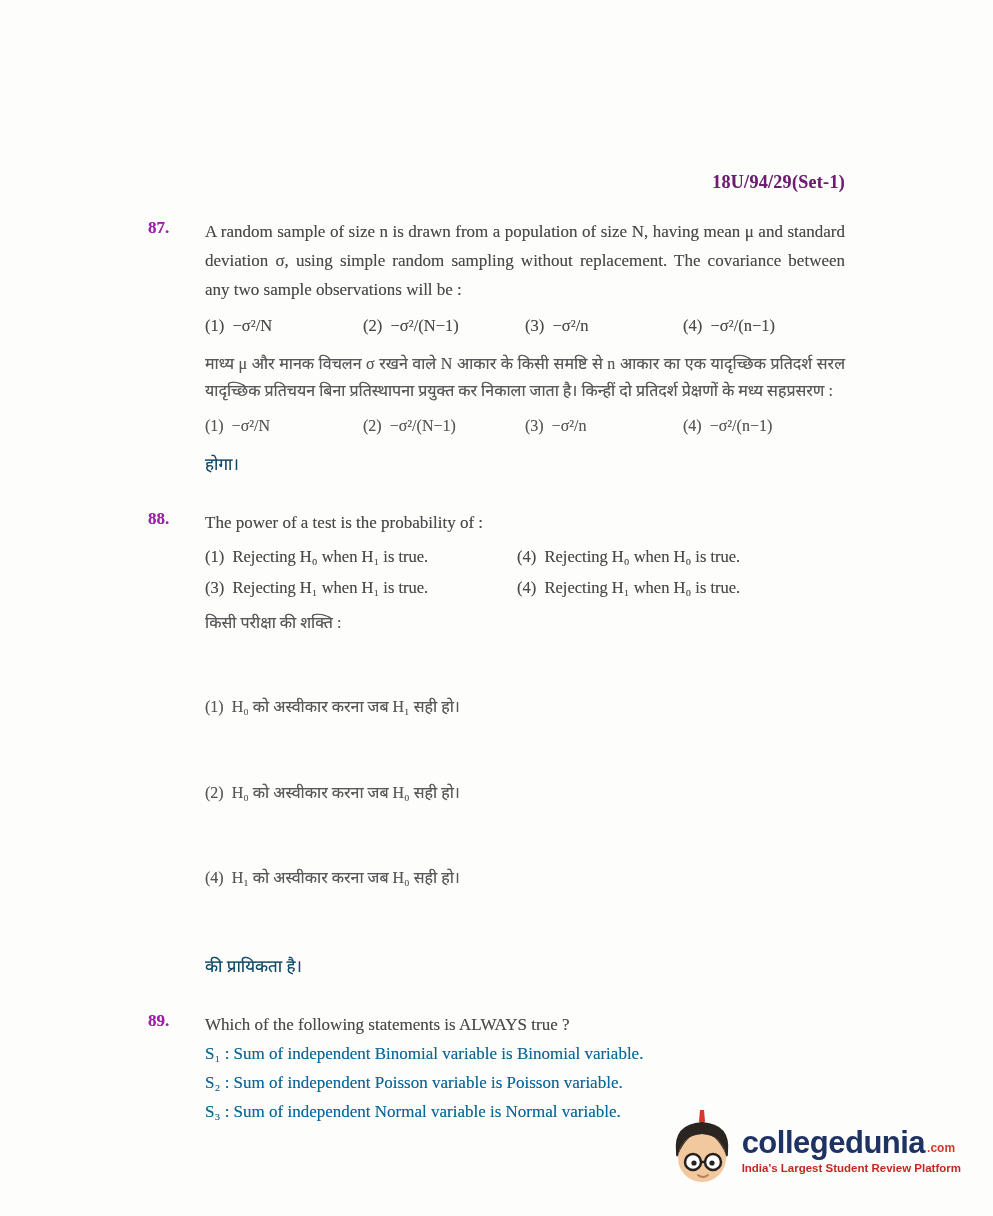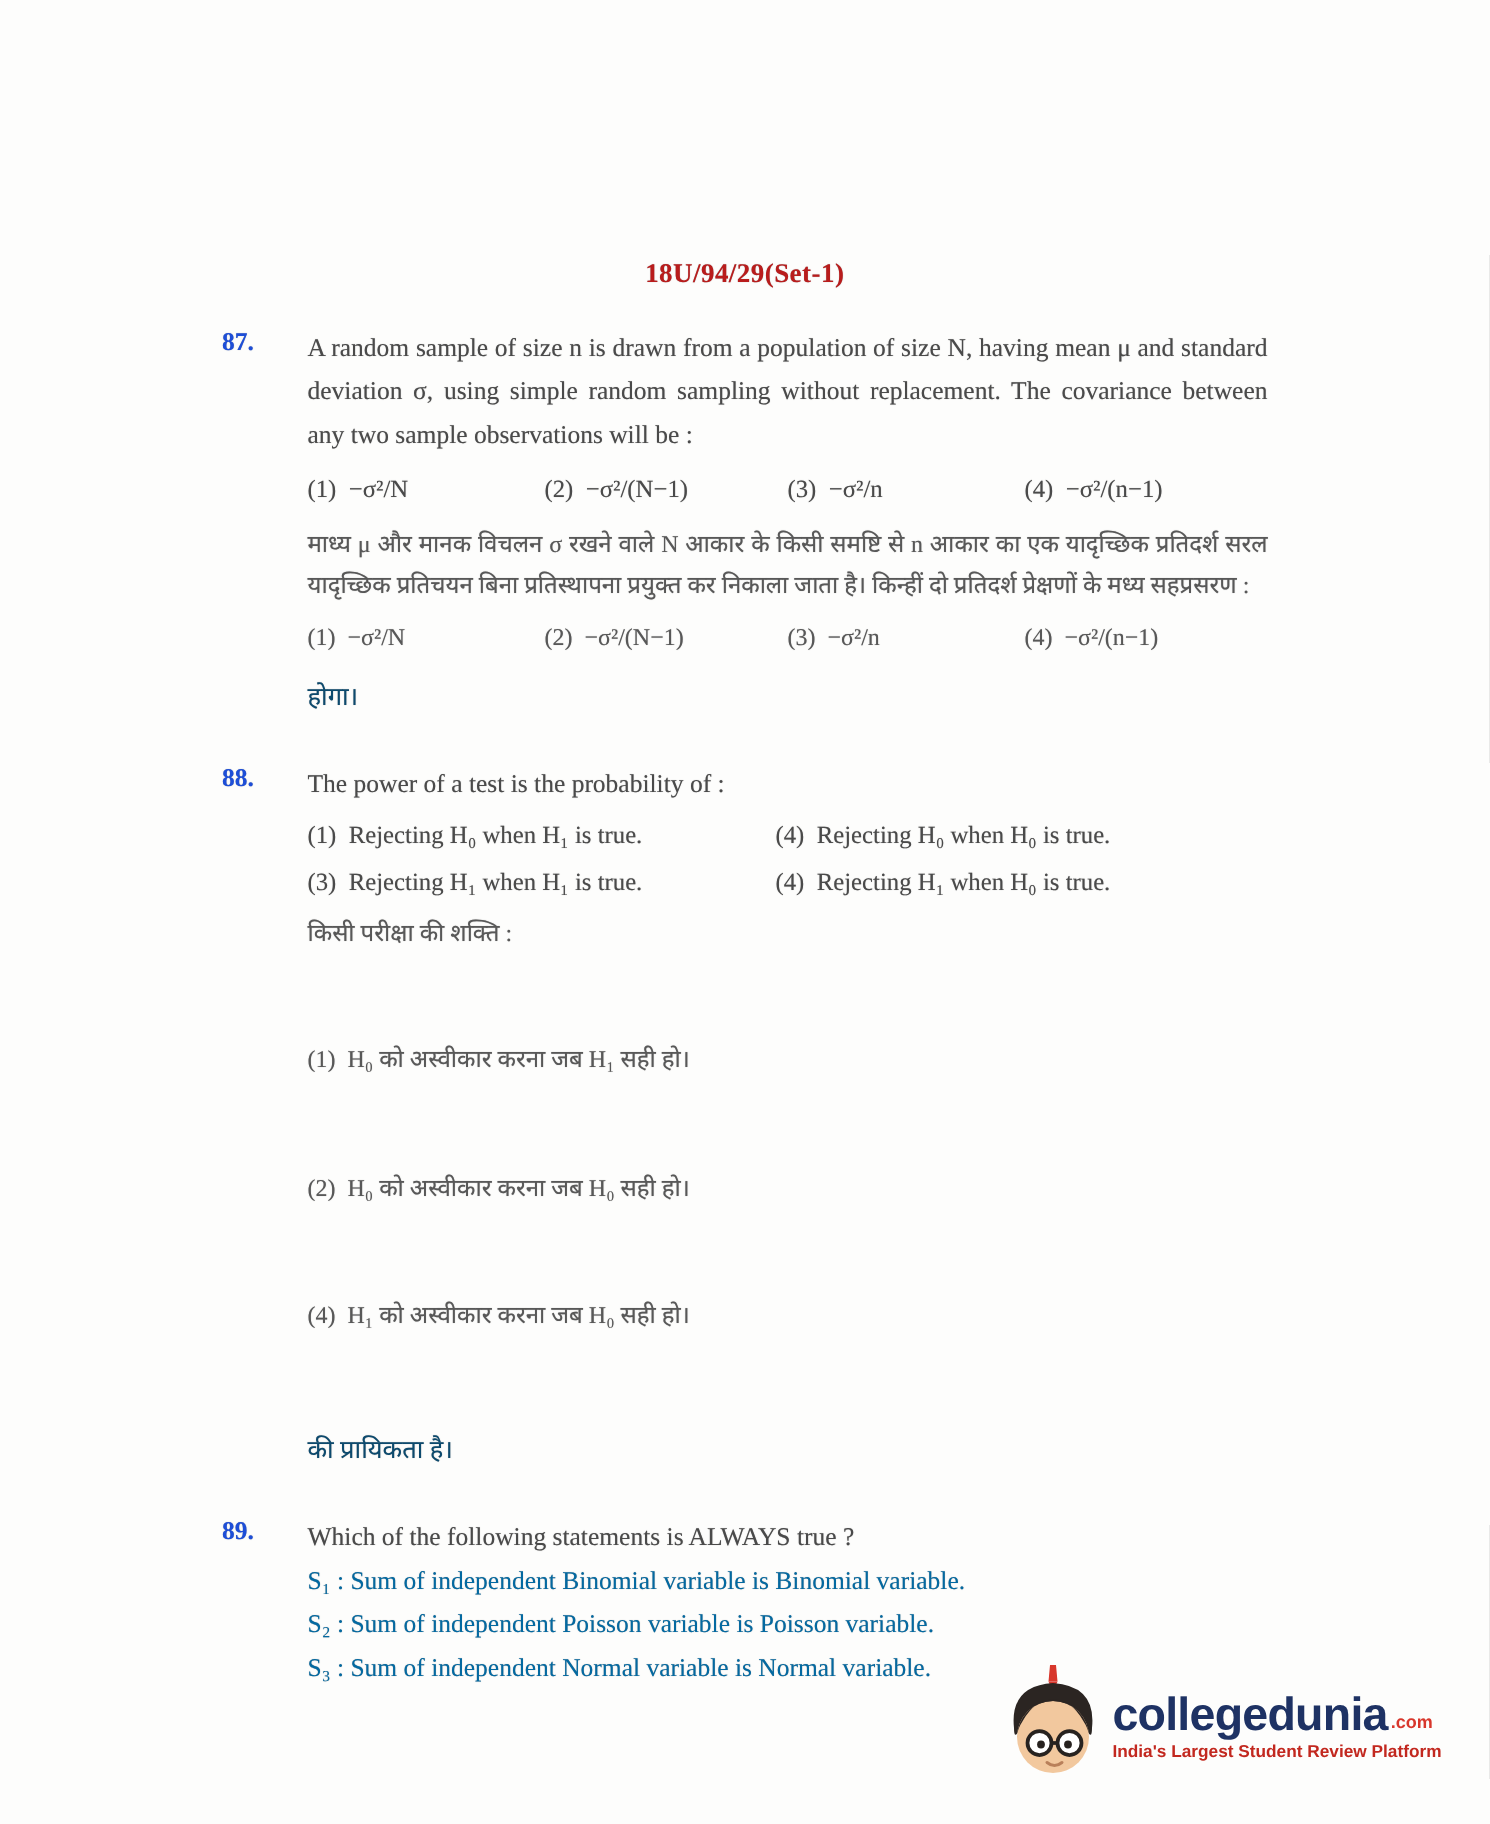--- a/index.html
+++ b/index.html
@@ -11,32 +11,32 @@
     width:993px; height:1216px;
     margin:0 auto;
     background:#fdfdfc;
     color:#474747;
     overflow:hidden;
     padding:172px 148px 40px 148px;
     text-shadow:0 0 0.6px rgba(90,90,90,0.55);
   }
 
   .header-code {
-    text-align:center;
+    text-align:right;
     font-weight:bold;
     font-size:18px;
-    color:#b91c1c;
+    color:#701a75;
     letter-spacing:0.3px;
     margin-bottom:24px;
   }
 
   .question { display:flex; margin-bottom:28px; }
   .qnum {
     width:57px; flex:0 0 57px;
-    font-weight:bold; font-size:17px; color:#1d4ed8;
+    font-weight:bold; font-size:17px; color:#a21caf;
     padding-top:1px;
   }
   .qbody { flex:1; min-width:0; }
 
   .stem {
     font-size:17px; line-height:29px;
     text-align:justify;
     color:#4a4a4a;
   }
   .hi { color:#585858; font-size:16px; line-height:27px; }

